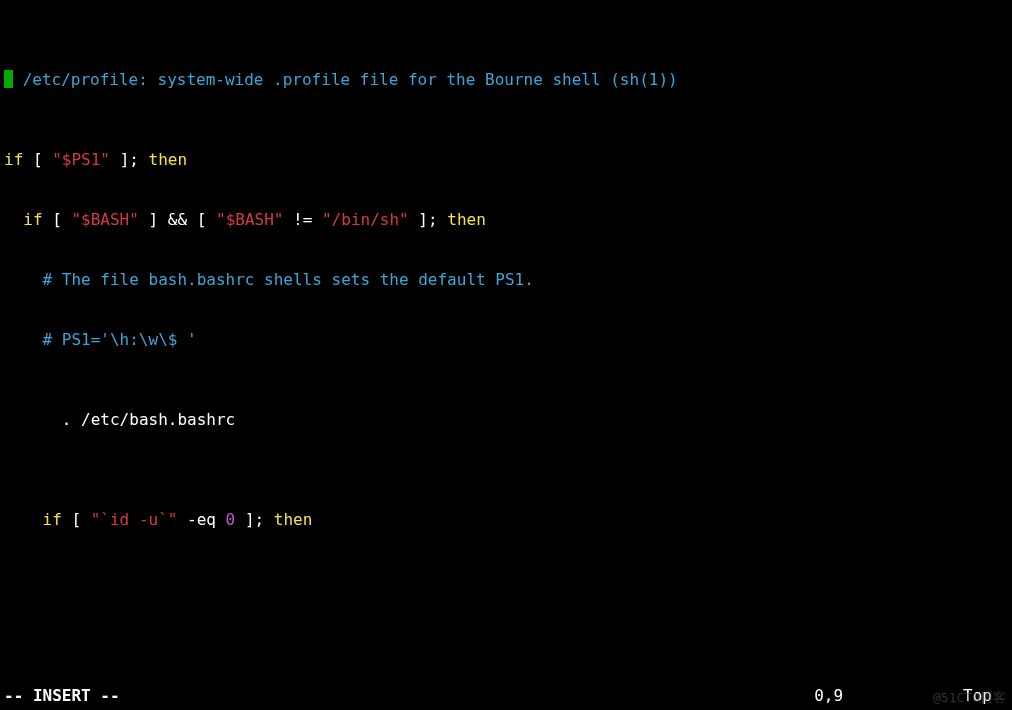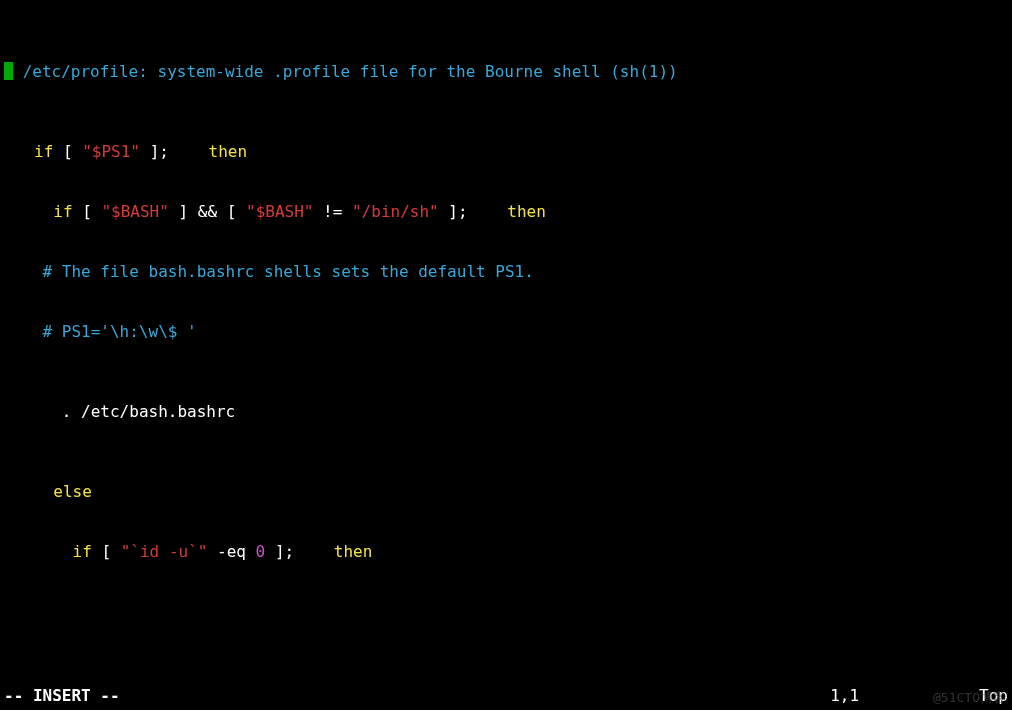--- a/index.html
+++ b/index.html
@@ -11,29 +11,29 @@
     overflow: hidden;
     font-family: "Consolas", "Menlo", "DejaVu Sans Mono", monospace;
     font-size: 16px;
     line-height: 20px;
     color: #ddd;
   }
   .editor {
     width: 1012px;
     height: 710px;
     position: relative;
-    padding: 2px 4px;
+    padding: 10px 4px;
     box-sizing: border-box;
     white-space: pre;
   }
   .line { white-space: pre; }
   .status {
     position: absolute;
     left: 4px;
-    right: 4px;
+    right: 20px;
     bottom: 4px;
     height: 20px;
     color: #fff;
     font-weight: bold;
     display: flex;
   }
   .status .mode { flex: 0 0 auto; }
   .status .gap  { flex: 1 1 auto; }
   .status .pos  { flex: 0 0 auto; padding-right: 120px; font-weight: normal;}
   .status .scr  { flex: 0 0 auto; font-weight: normal;}
@@ -48,21 +48,21 @@
   }
   .cursorcell {
     display: inline-block;
     width: 9px;
     height: 18px;
     background: #0a0;
     vertical-align: -3px;
   }
   
   .cmt { color: #3aa7d9; }         
-  .kw  { color: #f4e24d; margin-left: 30px; }         
+  .kw  { color: #f4e24d; }         
   .str { color: #d63a3a; }         
   .plain { color: #ffffff; }       
   .num { color: #c858c8; }
 </style>
 </head>
 <body>
 
 <div class="editor">
 
 
@@ -74,21 +74,20 @@
 <div class="line"><span>  </span><span class="kw">if</span><span class="plain"> </span><span class="plain">[</span><span class="plain"> </span><span class="str">"$BASH"</span><span class="plain"> </span><span class="plain">]</span><span class="plain"> </span><span class="plain">&amp;&amp;</span><span class="plain"> </span><span class="plain">[</span><span class="plain"> </span><span class="str">"$BASH"</span><span class="plain"> </span><span class="plain">!=</span><span class="plain"> </span><span class="str">"/bin/sh"</span><span class="plain"> </span><span class="plain">]</span><span class="plain">;</span><span class="plain"> </span><span class="kw">then</span></div>
 
 <div class="line"><span>    </span><span class="cmt"># The file bash.bashrc shells sets the default PS1.</span></div>
 
 <div class="line"><span>    </span><span class="cmt"># PS1='\h:\w\$ '</span></div>
 
 
 <div class="line"><span>      </span><span class="plain">.</span><span class="plain"> </span><span class="plain">/etc/bash.bashrc</span></div>
 
 
-<div class="line"><span>  </span><span class="kw">else</span></div>
 
 <div class="line"><span>    </span><span class="kw">if</span><span class="plain"> </span><span class="plain">[</span><span class="plain"> </span><span class="str">"`id -u`"</span><span class="plain"> </span><span class="plain">-eq</span><span class="plain"> </span><span class="num">0</span><span class="plain"> </span><span class="plain">]</span><span class="plain">;</span><span class="plain"> </span><span class="kw">then</span></div>
 
 
 
 
 
 
 
 
@@ -120,19 +119,19 @@
 
 
 
 
 
 
 
 <div class="status">
   <span class="mode">-- INSERT --</span>
   <span class="gap"></span>
-  <span class="pos">1,1</span>
+  <span class="pos">0,9</span>
   <span class="scr">Top</span>
 </div>
 
 <div class="watermark">@51CTO博客</div>
 
 </div>
 
 </body></html>

